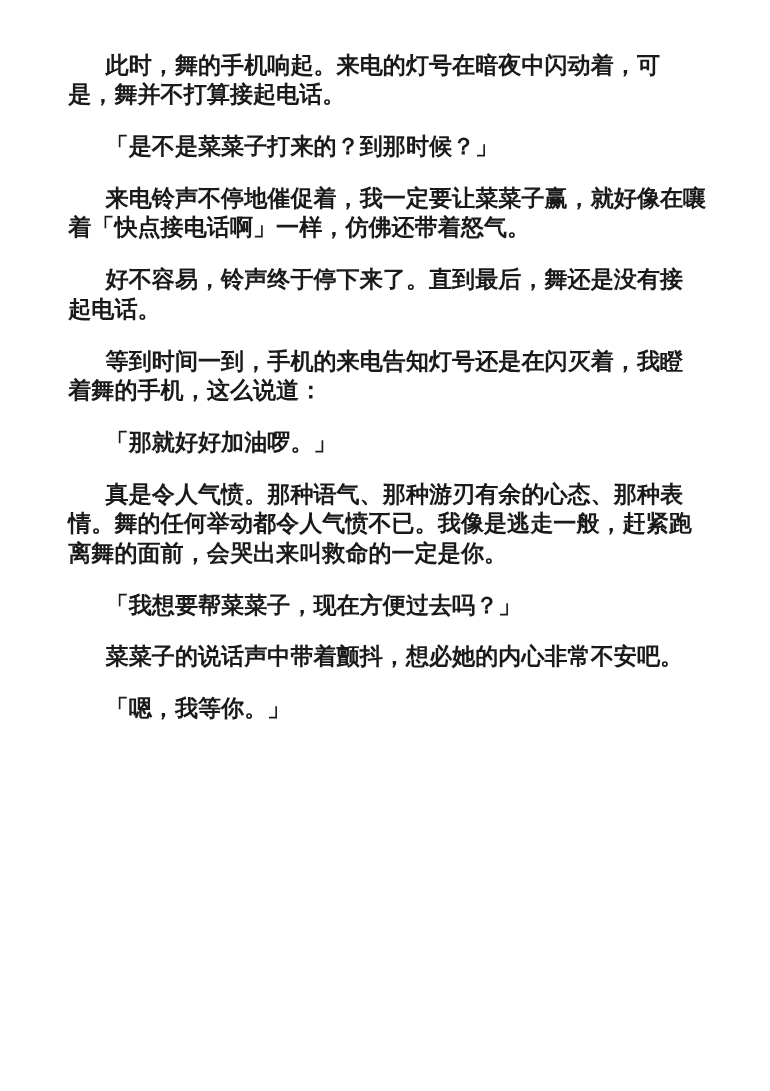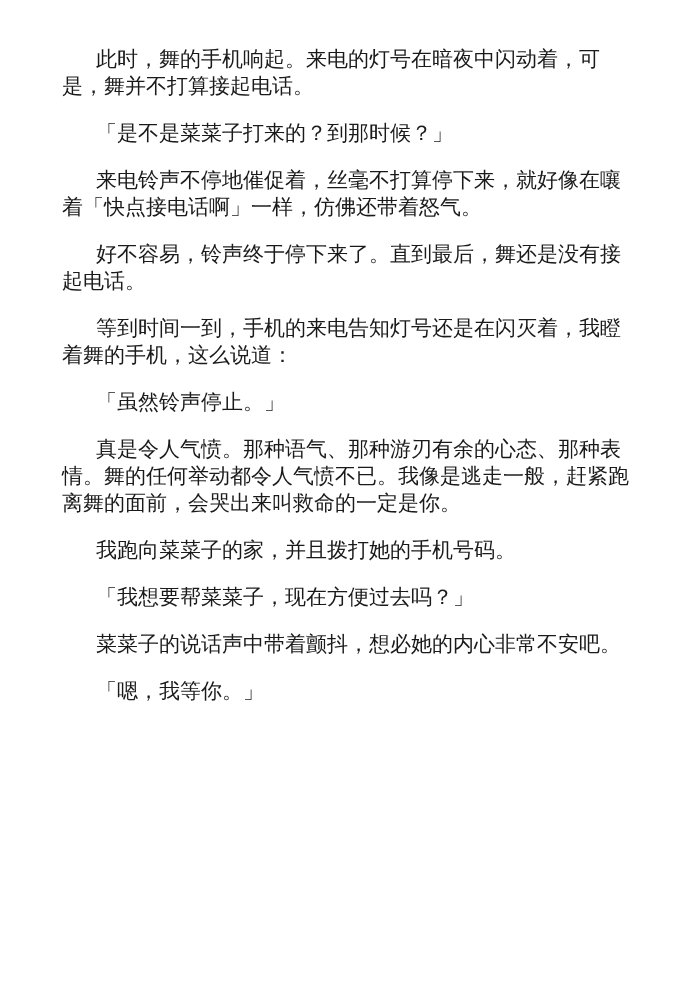--- a/index.html
+++ b/index.html
@@ -26,38 +26,38 @@
   }
   .para {
     margin: 0 0 20px 0;
     font-size: 21px;
     line-height: 27px;
     color: #1a1a1a;
     white-space: pre-wrap;
     text-indent: 34px;
     word-break: break-all;
     letter-spacing: 0px;
+    font-weight: bold;
   }
 </style>
 </head>
 <body style="background: rgb(255, 255, 255);">
 
 <div class="page">
   <div class="text-body" id="text-body" style="color: rgb(26, 26, 26);">
       <p class="para">此时，舞的手机响起。来电的灯号在暗夜中闪动着，可
 是，舞并不打算接起电话。</p>
       <p class="para">「是不是菜菜子打来的？到那时候？」</p>
-      <p class="para">来电铃声不停地催促着，丝毫不打算停下来，就好像在嚷
+      <p class="para">来电铃声不停地催促着，我一定要让菜菜子赢，就好像在嚷
 着「快点接电话啊」一样，仿佛还带着怒气。</p>
       <p class="para">好不容易，铃声终于停下来了。直到最后，舞还是没有接
 起电话。</p>
       <p class="para">等到时间一到，手机的来电告知灯号还是在闪灭着，我瞪
 着舞的手机，这么说道：</p>
-      <p class="para">「虽然铃声停止。」</p>
+      <p class="para">「那就好好加油啰。」</p>
       <p class="para">真是令人气愤。那种语气、那种游刃有余的心态、那种表
 情。舞的任何举动都令人气愤不已。我像是逃走一般，赶紧跑
 离舞的面前，会哭出来叫救命的一定是你。</p>
-      <p class="para">我跑向菜菜子的家，并且拨打她的手机号码。</p>
       <p class="para">「我想要帮菜菜子，现在方便过去吗？」</p>
       <p class="para">菜菜子的说话声中带着颤抖，想必她的内心非常不安吧。</p>
       <p class="para">「嗯，我等你。」</p>
     </div>
 </div>
 
 </body></html>

